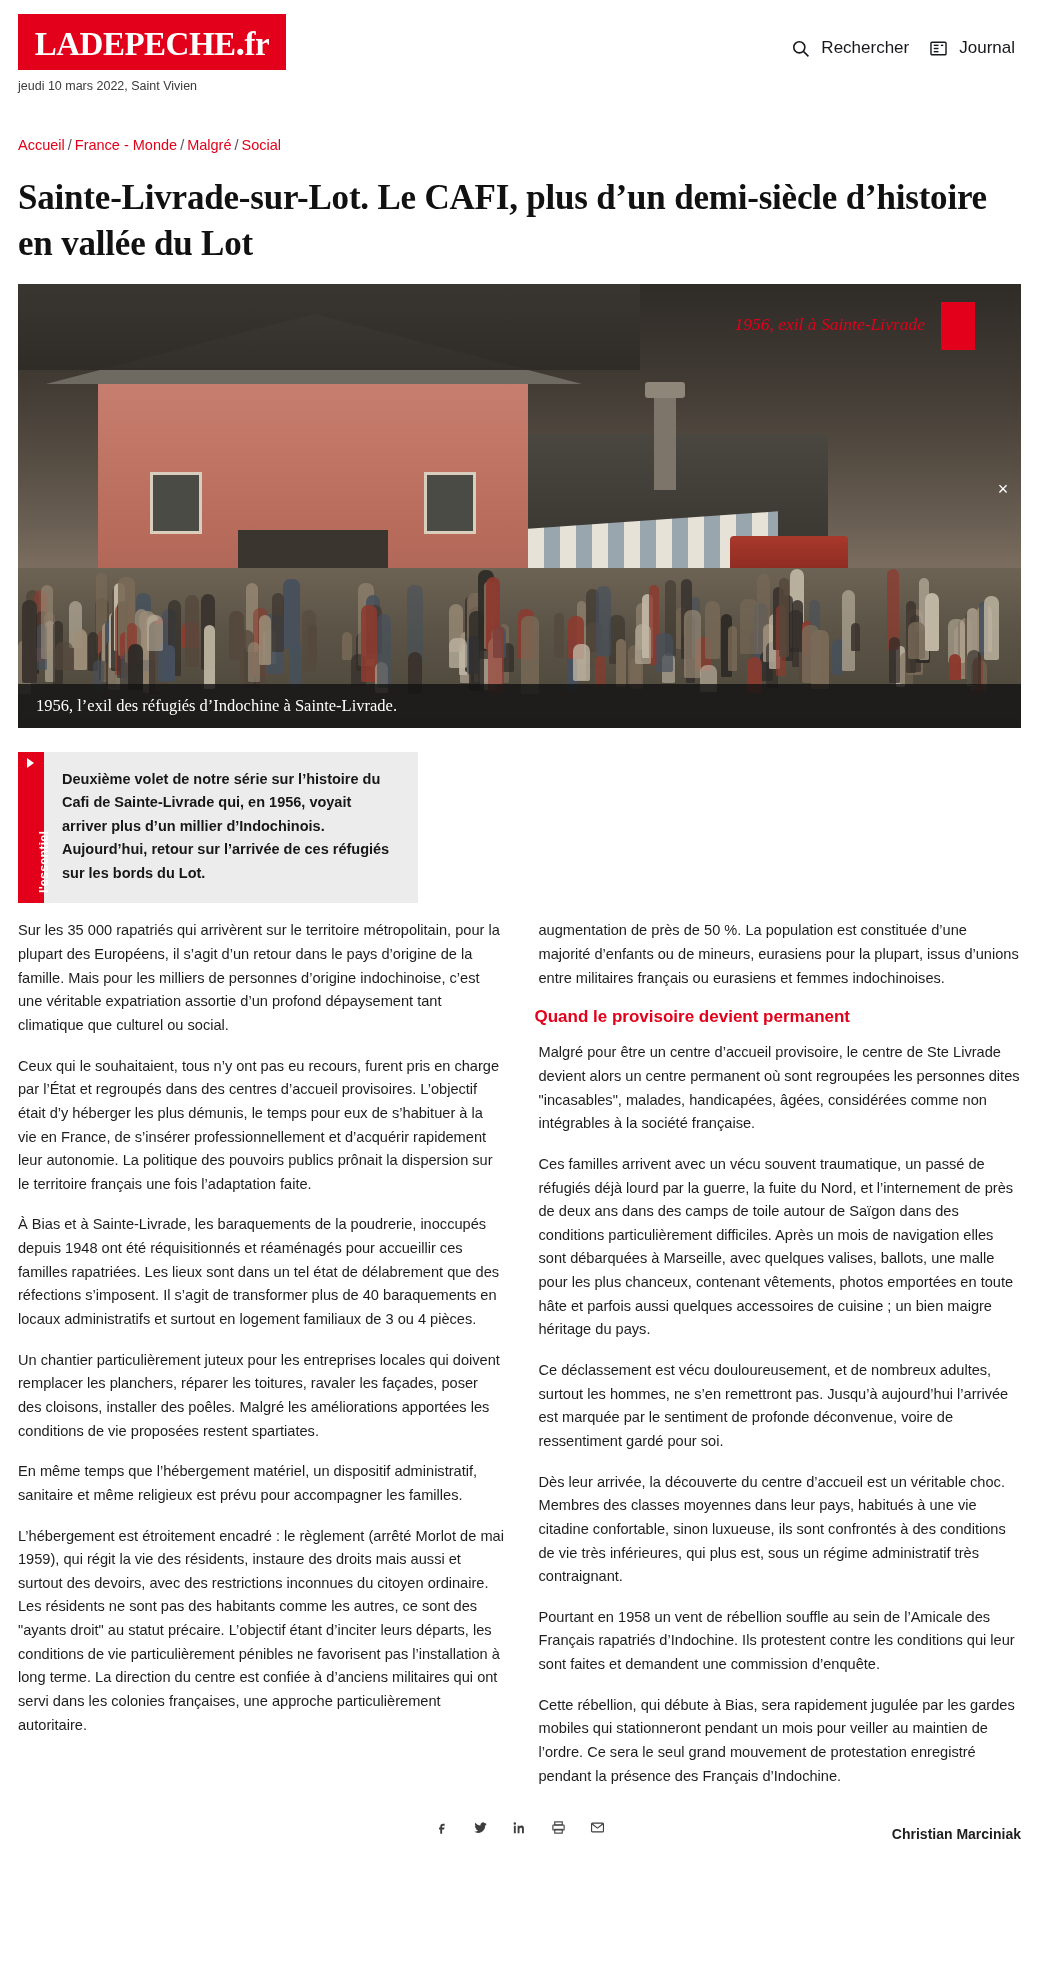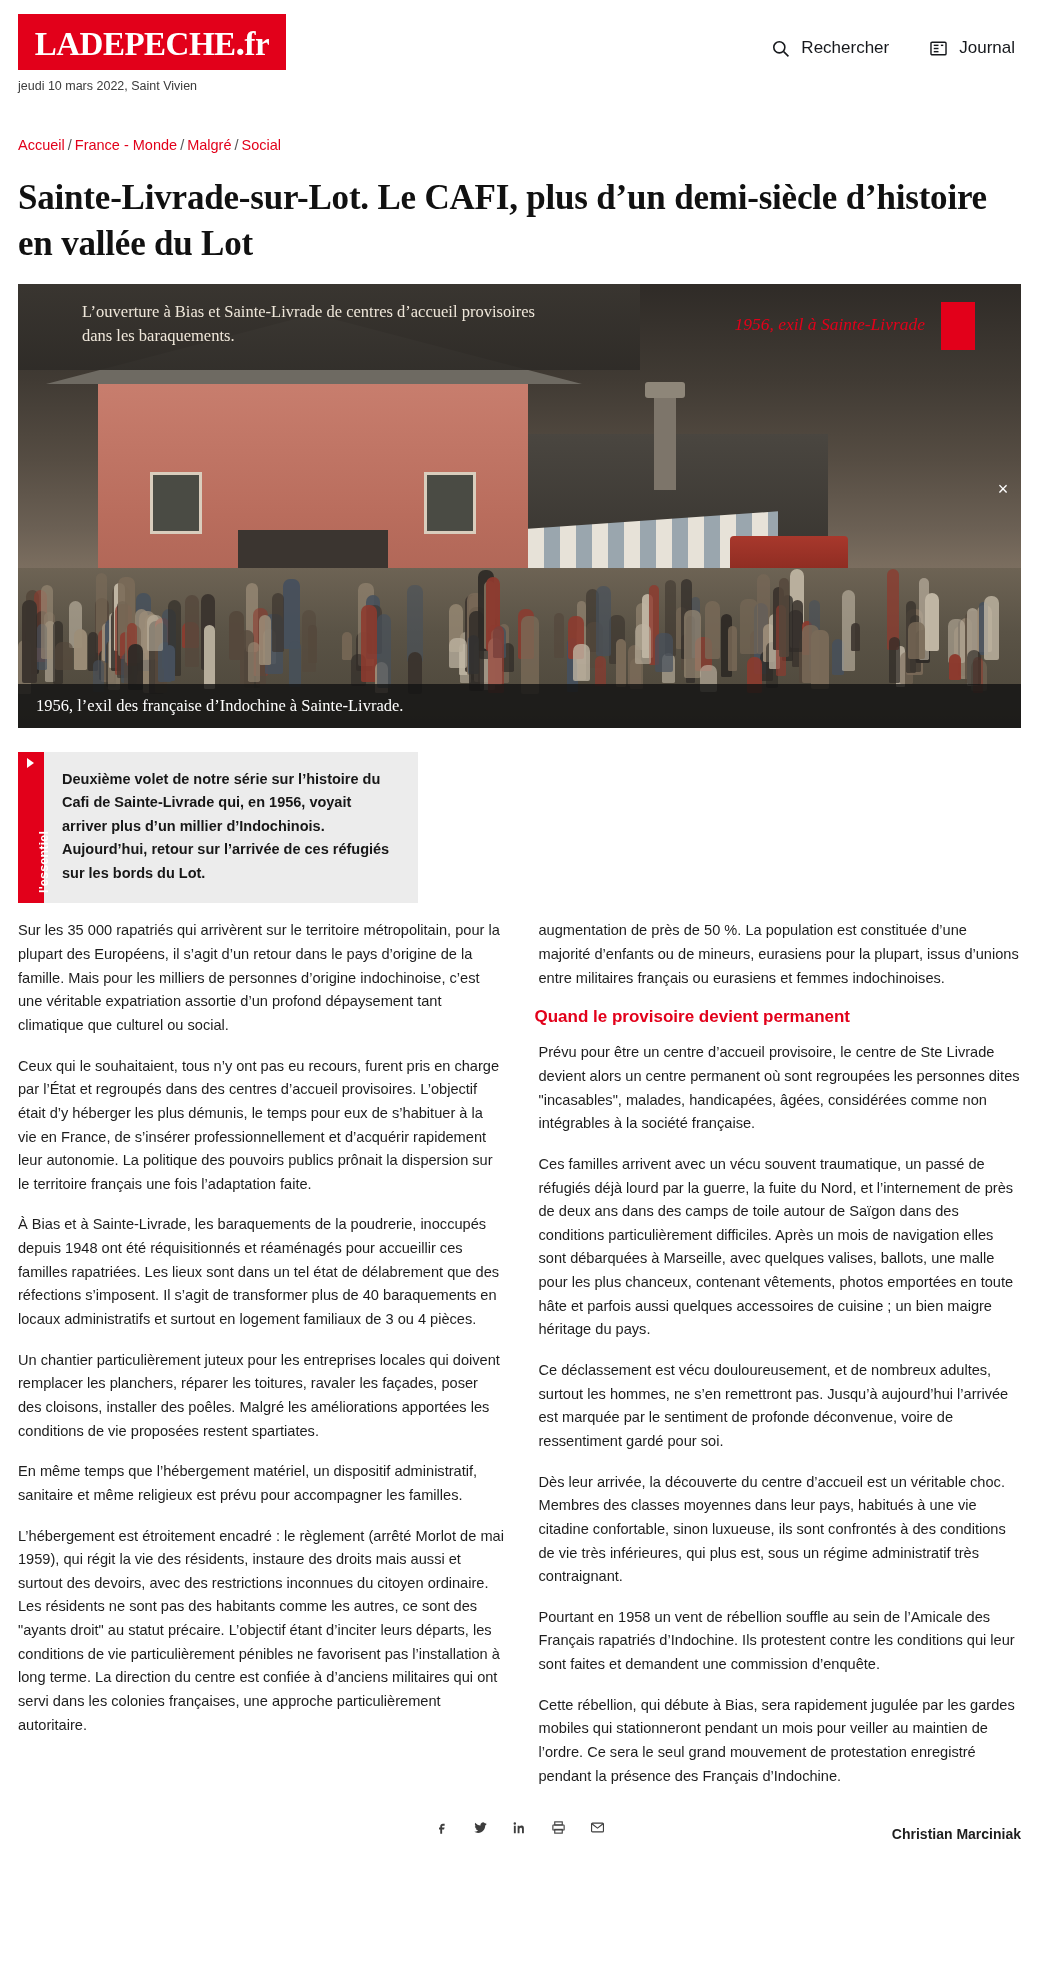--- a/index.html
+++ b/index.html
@@ -38,21 +38,21 @@
   }
   .logo-text .dot { font-size: 38px; }
   .date-line {
     margin-top: 9px;
     font-size: 12.5px;
     color: #3a3a3a;
   }
   .header-actions {
     display: flex;
     align-items: center;
-    gap: 40px;
+    gap: 20px;
     padding-top: 24px;
     padding-right: 6px;
   }
   .header-action {
     display: flex;
     align-items: center;
     gap: 11px;
     font-size: 17px;
     color: #16181c;
     cursor: pointer;
@@ -500,26 +500,25 @@
           <i style="left: 254px; height: 59px; width: 12px; bottom: 42px; background: rgb(59, 52, 46); opacity: 0.68;"></i>
           <i style="left: 150px; height: 76px; width: 13px; bottom: 18px; background: rgb(46, 42, 38); opacity: 0.64;"></i>
           <i style="left: 37px; height: 28px; width: 18px; bottom: 24px; background: rgb(85, 72, 60); opacity: 0.64;"></i>
           <i style="left: 241px; height: 50px; width: 12px; bottom: 29px; background: rgb(156, 141, 120); opacity: 0.85;"></i>
           <i style="left: 110px; height: 46px; width: 15px; bottom: 4px; background: rgb(46, 42, 38); opacity: 0.95;"></i>
           <i style="left: 949px; height: 35px; width: 14px; bottom: 9px; background: rgb(46, 42, 38); opacity: 0.64;"></i>
           <i style="left: 146px; height: 36px; width: 11px; bottom: 13px; background: rgb(70, 80, 92); opacity: 0.98;"></i>
         </div>
 
       <div class="photo-banner"></div>
-      <div class="photo-banner-txt">L’ouverture à Bias et Sainte-Livrade de centres d’accueil provisoires dans les baraquements.</div>
       <div class="photo-caption-red">1956, exil à Sainte-Livrade</div>
       <div class="photo-redbox"></div>
 
       <div class="hero-close">×</div>
-      <figcaption class="hero-caption">1956, l’exil des française d’Indochine à Sainte-Livrade.</figcaption>
+      <figcaption class="hero-caption">1956, l’exil des réfugiés d’Indochine à Sainte-Livrade.</figcaption>
     </div>
   </figure>
 
   <div class="essentiel">
     <div class="essentiel-tab">
       <div class="essentiel-arrow"></div>
       <span>l'essentiel</span>
     </div>
     <div class="essentiel-body">Deuxième volet de notre série sur l’histoire du Cafi de Sainte-Livrade qui, en 1956, voyait arriver plus d’un millier d’Indochinois. Aujourd’hui, retour sur l’arrivée de ces réfugiés sur les bords du Lot.</div>
   </div>
@@ -529,21 +528,21 @@
       <p>Sur les 35 000 rapatriés qui arrivèrent sur le territoire métropolitain, pour la plupart des Européens, il s’agit d’un retour dans le pays d’origine de la famille. Mais pour les milliers de personnes d’origine indochinoise, c’est une véritable expatriation assortie d’un profond dépaysement tant climatique que culturel ou social.</p>
       <p>Ceux qui le souhaitaient, tous n’y ont pas eu recours, furent pris en charge par l’État et regroupés dans des centres d’accueil provisoires. L’objectif était d’y héberger les plus démunis, le temps pour eux de s’habituer à la vie en France, de s’insérer professionnellement et d’acquérir rapidement leur autonomie. La politique des pouvoirs publics prônait la dispersion sur le territoire français une fois l’adaptation faite.</p>
       <p>À Bias et à Sainte-Livrade, les baraquements de la poudrerie, inoccupés depuis 1948 ont été réquisitionnés et réaménagés pour accueillir ces familles rapatriées. Les lieux sont dans un tel état de délabrement que des réfections s’imposent. Il s’agit de transformer plus de 40 baraquements en locaux administratifs et surtout en logement familiaux de 3 ou 4 pièces.</p>
       <p>Un chantier particulièrement juteux pour les entreprises locales qui doivent remplacer les planchers, réparer les toitures, ravaler les façades, poser des cloisons, installer des poêles. Malgré les améliorations apportées les conditions de vie proposées restent spartiates.</p>
       <p>En même temps que l’hébergement matériel, un dispositif administratif, sanitaire et même religieux est prévu pour accompagner les familles.</p>
       <p>L’hébergement est étroitement encadré : le règlement (arrêté Morlot de mai 1959), qui régit la vie des résidents, instaure des droits mais aussi et surtout des devoirs, avec des restrictions inconnues du citoyen ordinaire. Les résidents ne sont pas des habitants comme les autres, ce sont des "ayants droit" au statut précaire. L’objectif étant d’inciter leurs départs, les conditions de vie particulièrement pénibles ne favorisent pas l’installation à long terme. La direction du centre est confiée à d’anciens militaires qui ont servi dans les colonies françaises, une approche particulièrement autoritaire.</p>
     </div>
     <div class="col right">
       <p>augmentation de près de 50 %. La population est constituée d’une majorité d’enfants ou de mineurs, eurasiens pour la plupart, issus d’unions entre militaires français ou eurasiens et femmes indochinoises.</p>
       <h2 class="subhead">Quand le provisoire devient permanent</h2>
-      <p>Prévu pour être un centre d’accueil provisoire, le centre de Ste Livrade devient alors un centre permanent où sont regroupées les personnes dites "incasables", malades, handicapées, âgées, considérées comme non intégrables à la société française.</p>
+      <p>Malgré pour être un centre d’accueil provisoire, le centre de Ste Livrade devient alors un centre permanent où sont regroupées les personnes dites "incasables", malades, handicapées, âgées, considérées comme non intégrables à la société française.</p>
       <p>Ces familles arrivent avec un vécu souvent traumatique, un passé de réfugiés déjà lourd par la guerre, la fuite du Nord, et l’internement de près de deux ans dans des camps de toile autour de Saïgon dans des conditions particulièrement difficiles. Après un mois de navigation elles sont débarquées à Marseille, avec quelques valises, ballots, une malle pour les plus chanceux, contenant vêtements, photos emportées en toute hâte et parfois aussi quelques accessoires de cuisine ; un bien maigre héritage du pays.</p>
       <p>Ce déclassement est vécu douloureusement, et de nombreux adultes, surtout les hommes, ne s’en remettront pas. Jusqu’à aujourd’hui l’arrivée est marquée par le sentiment de profonde déconvenue, voire de ressentiment gardé pour soi.</p>
       <p>Dès leur arrivée, la découverte du centre d’accueil est un véritable choc. Membres des classes moyennes dans leur pays, habitués à une vie citadine confortable, sinon luxueuse, ils sont confrontés à des conditions de vie très inférieures, qui plus est, sous un régime administratif très contraignant.</p>
       <p>Pourtant en 1958 un vent de rébellion souffle au sein de l’Amicale des Français rapatriés d’Indochine. Ils protestent contre les conditions qui leur sont faites et demandent une commission d’enquête.</p>
       <p>Cette rébellion, qui débute à Bias, sera rapidement jugulée par les gardes mobiles qui stationneront pendant un mois pour veiller au maintien de l’ordre. Ce sera le seul grand mouvement de protestation enregistré pendant la présence des Français d’Indochine.</p>
     </div>
   </div>
 
   <div class="article-foot">
     <span class="share">

